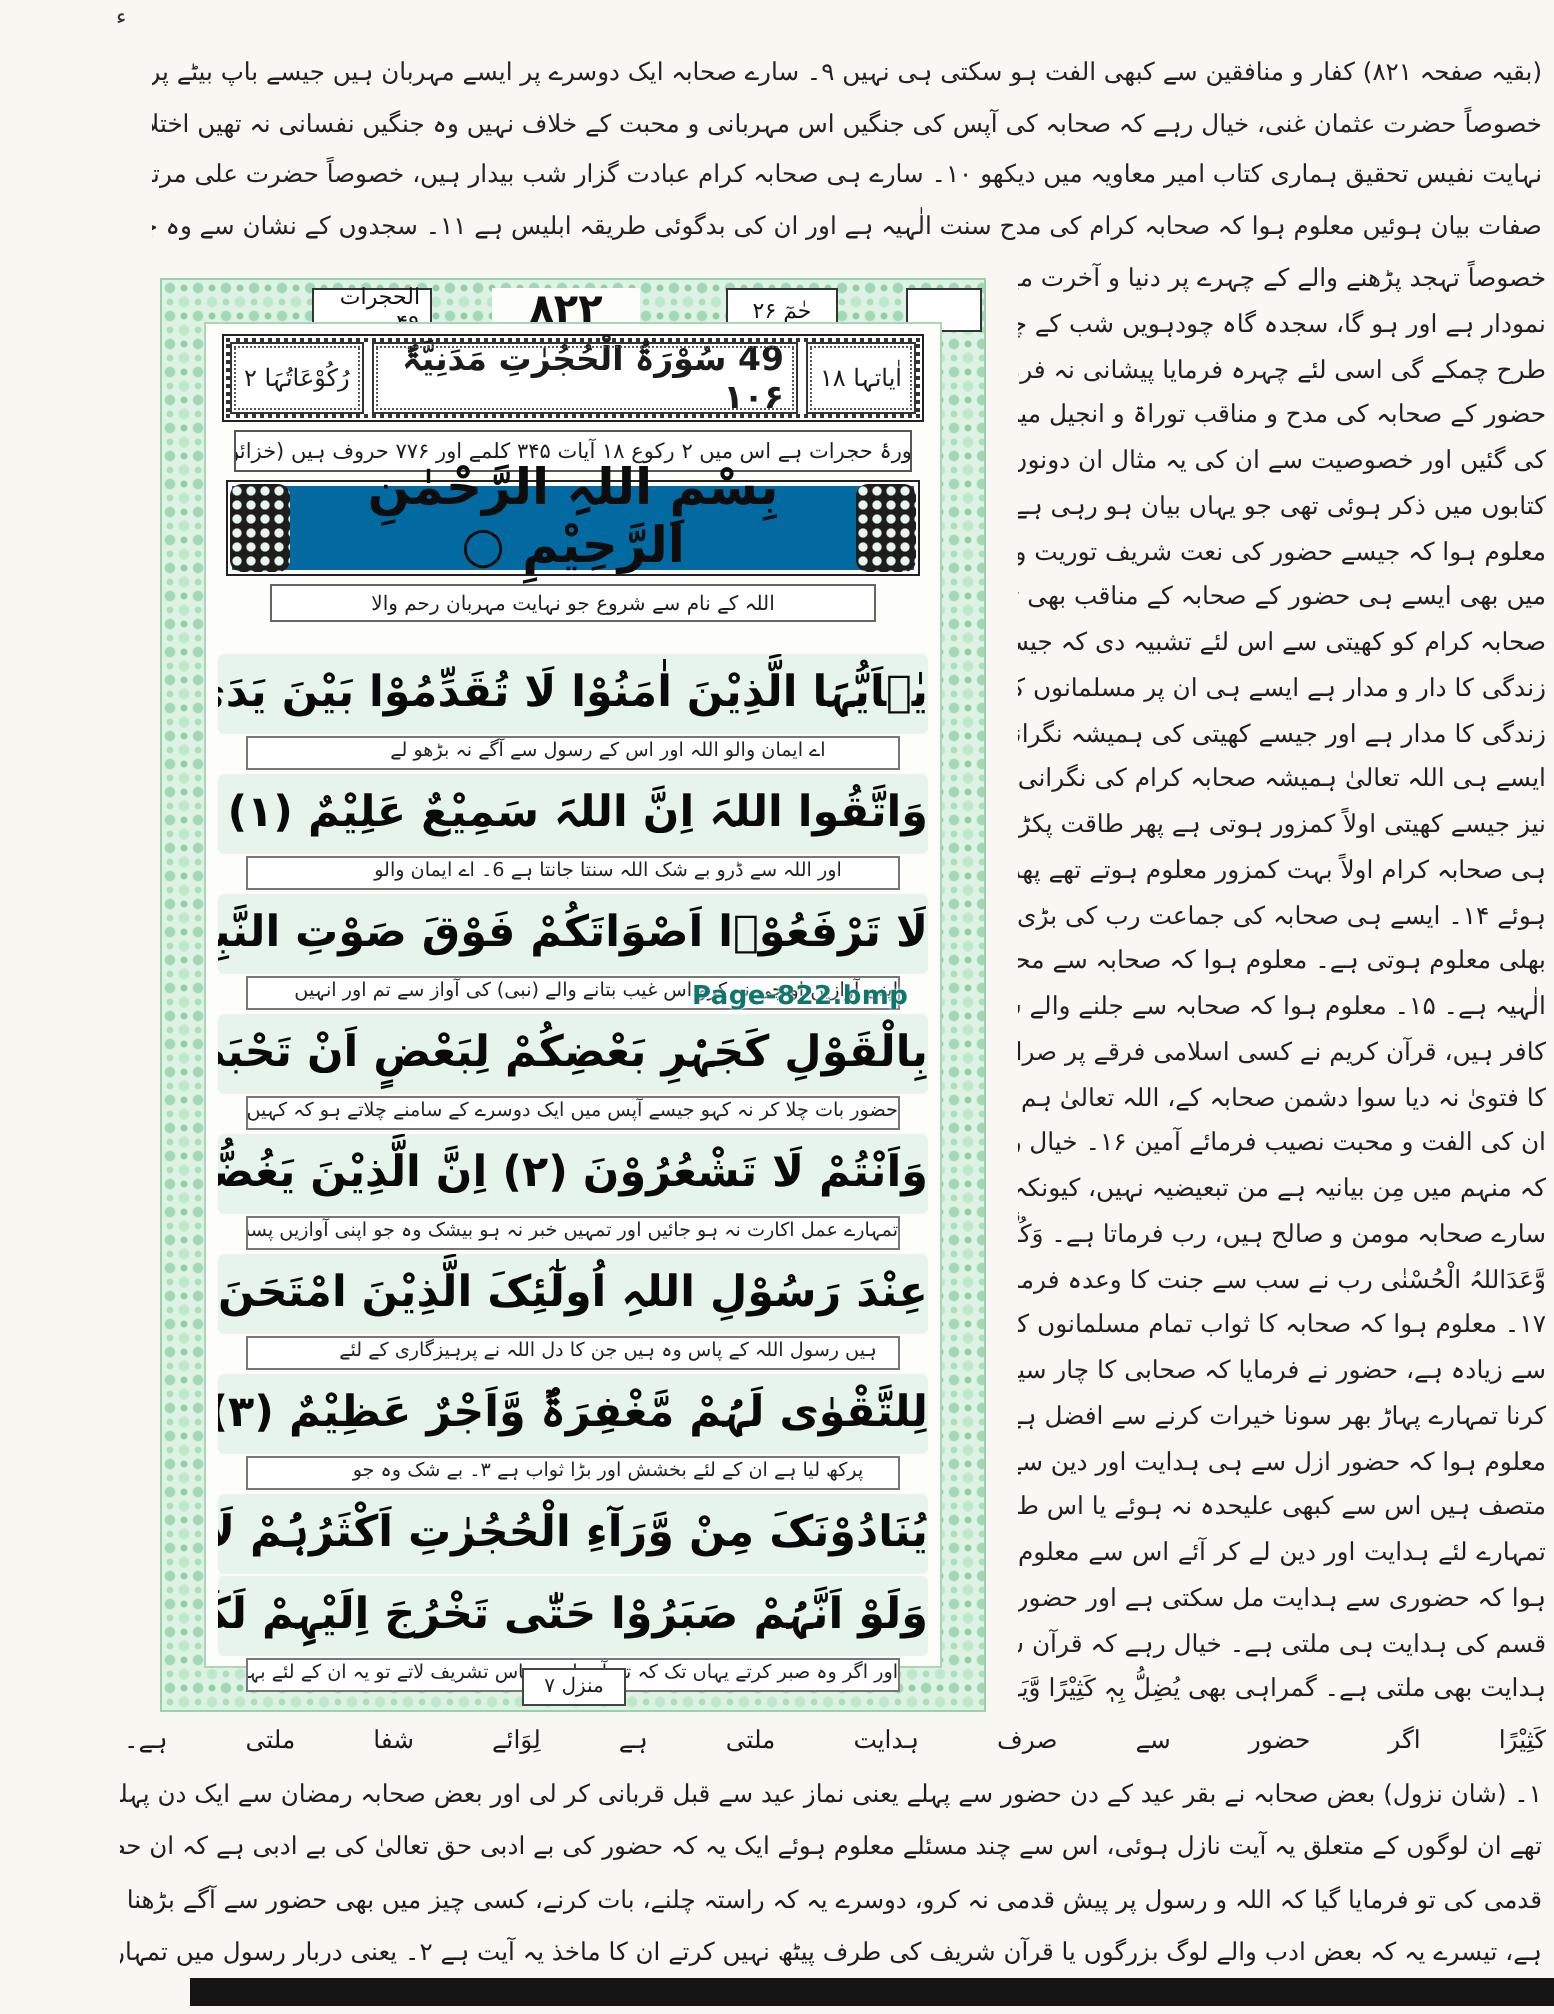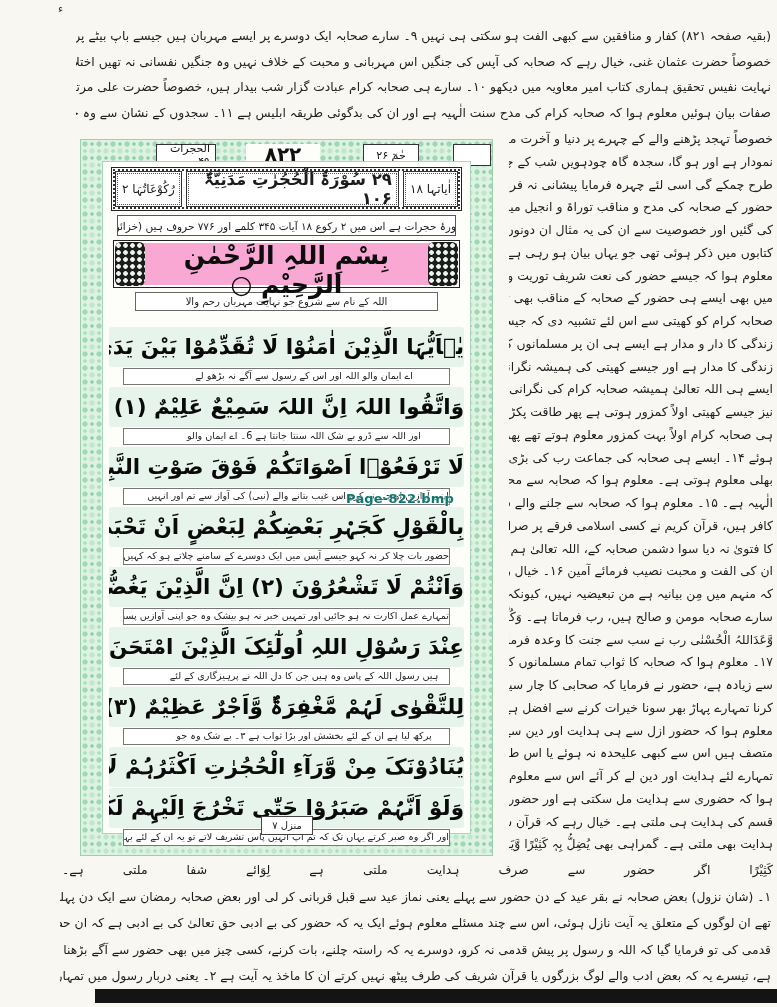--- a/index.html
+++ b/index.html
@@ -60,21 +60,21 @@
   
   .info-strip{
     margin:4px 8px 0 8px;height:19px;border:1px solid #555;background:#fff;
     display:flex;align-items:center;justify-content:center;
     font-size:10.5px;direction:rtl;white-space:nowrap;overflow:hidden;
   }
   
   .bismillah-bar{
     margin:4px 4px 0 4px;height:46px;position:relative;
     border:1px solid #222;box-shadow:0 0 0 2px #fff inset;
-    display:flex;align-items:flex-start;background:#f9a8d4;
+    display:flex;align-items:flex-end;background:#0369a1;
   }
   .bis-ornament{
     width:30px;align-self:stretch;margin:1px;background:#1d1d1d;
     background-image:radial-gradient(circle at 50% 50%,#e9f5ec 2px,transparent 2.6px);
     background-size:7px 7px;border-radius:6px;
   }
   .bismillah-text{
     flex:1;text-align:center;direction:rtl;font-size:25px;font-weight:bold;color:#0d0d0d;
   }
   .bis-translation{
@@ -89,21 +89,21 @@
     direction:rtl;text-align:center;font-size:21.5px;font-weight:bold;line-height:40px;
     background:#e7f4eb;border-radius:3px;margin:1px 0;white-space:nowrap;overflow:hidden;
     color:#0a0a0a;
   }
   .urdu-line{
     direction:rtl;text-align:center;font-size:9.6px;line-height:13px;height:15px;
     border:1px solid #777;background:#fff;margin:1px 14px 2px 14px;
     white-space:nowrap;overflow:hidden;color:#222;padding-left:35px;
   }
   .manzil-chip{
-    position:absolute;bottom:20px;left:180px;width:50px;height:17px;background:#fff;
+    position:absolute;bottom:2px;left:180px;width:50px;height:17px;background:#fff;
     border:1px solid #444;display:flex;align-items:center;justify-content:center;
     font-size:10px;direction:rtl;
   }
   
   .right-column{position:absolute;left:509px;top:128px;width:264px;direction:rtl;}
   .rc-line{
     font-size:12.4px;line-height:22.75px;white-space:nowrap;overflow:hidden;
     text-align:justify;text-align-last:justify;color:#1f1f1f;
   }
   
@@ -140,21 +140,21 @@
 
   <div class="chip boxed" style="left:75px;width:48px;">الحجرات ۴۹</div>
   <div class="chip plain page-number" style="left:165px;width:58px;">۸۲۲</div>
   <div class="chip boxed" style="left:282px;width:44px;">حٰمٓ ۲۶</div>
   <div class="chip boxed" style="left:372px;width:26px;"></div>
 
   <div class="frame-inner">
 
     <div class="title-box">
       <div class="title-cell">اٰیاتہا ۱۸</div>
-      <div class="title-cell center">۲۹ سُوْرَۃُ الْحُجُرٰتِ مَدَنِیَّۃٌ ۱۰۶</div>
+      <div class="title-cell center">49 سُوْرَۃُ الْحُجُرٰتِ مَدَنِیَّۃٌ ۱۰۶</div>
       <div class="title-cell">رُکُوْعَاتُہَا ۲</div>
     </div>
 
     <div class="info-strip">سورۂ حجرات ہے اس میں ۲ رکوع ۱۸ آیات ۳۴۵ کلمے اور ۷۷۶ حروف ہیں (خزائن)</div>
 
     <div class="bismillah-bar">
       <div class="bis-ornament"></div>
       <div class="bismillah-text">بِسْمِ اللہِ الرَّحْمٰنِ الرَّحِیْمِ ○</div>
       <div class="bis-ornament"></div>
     </div>

